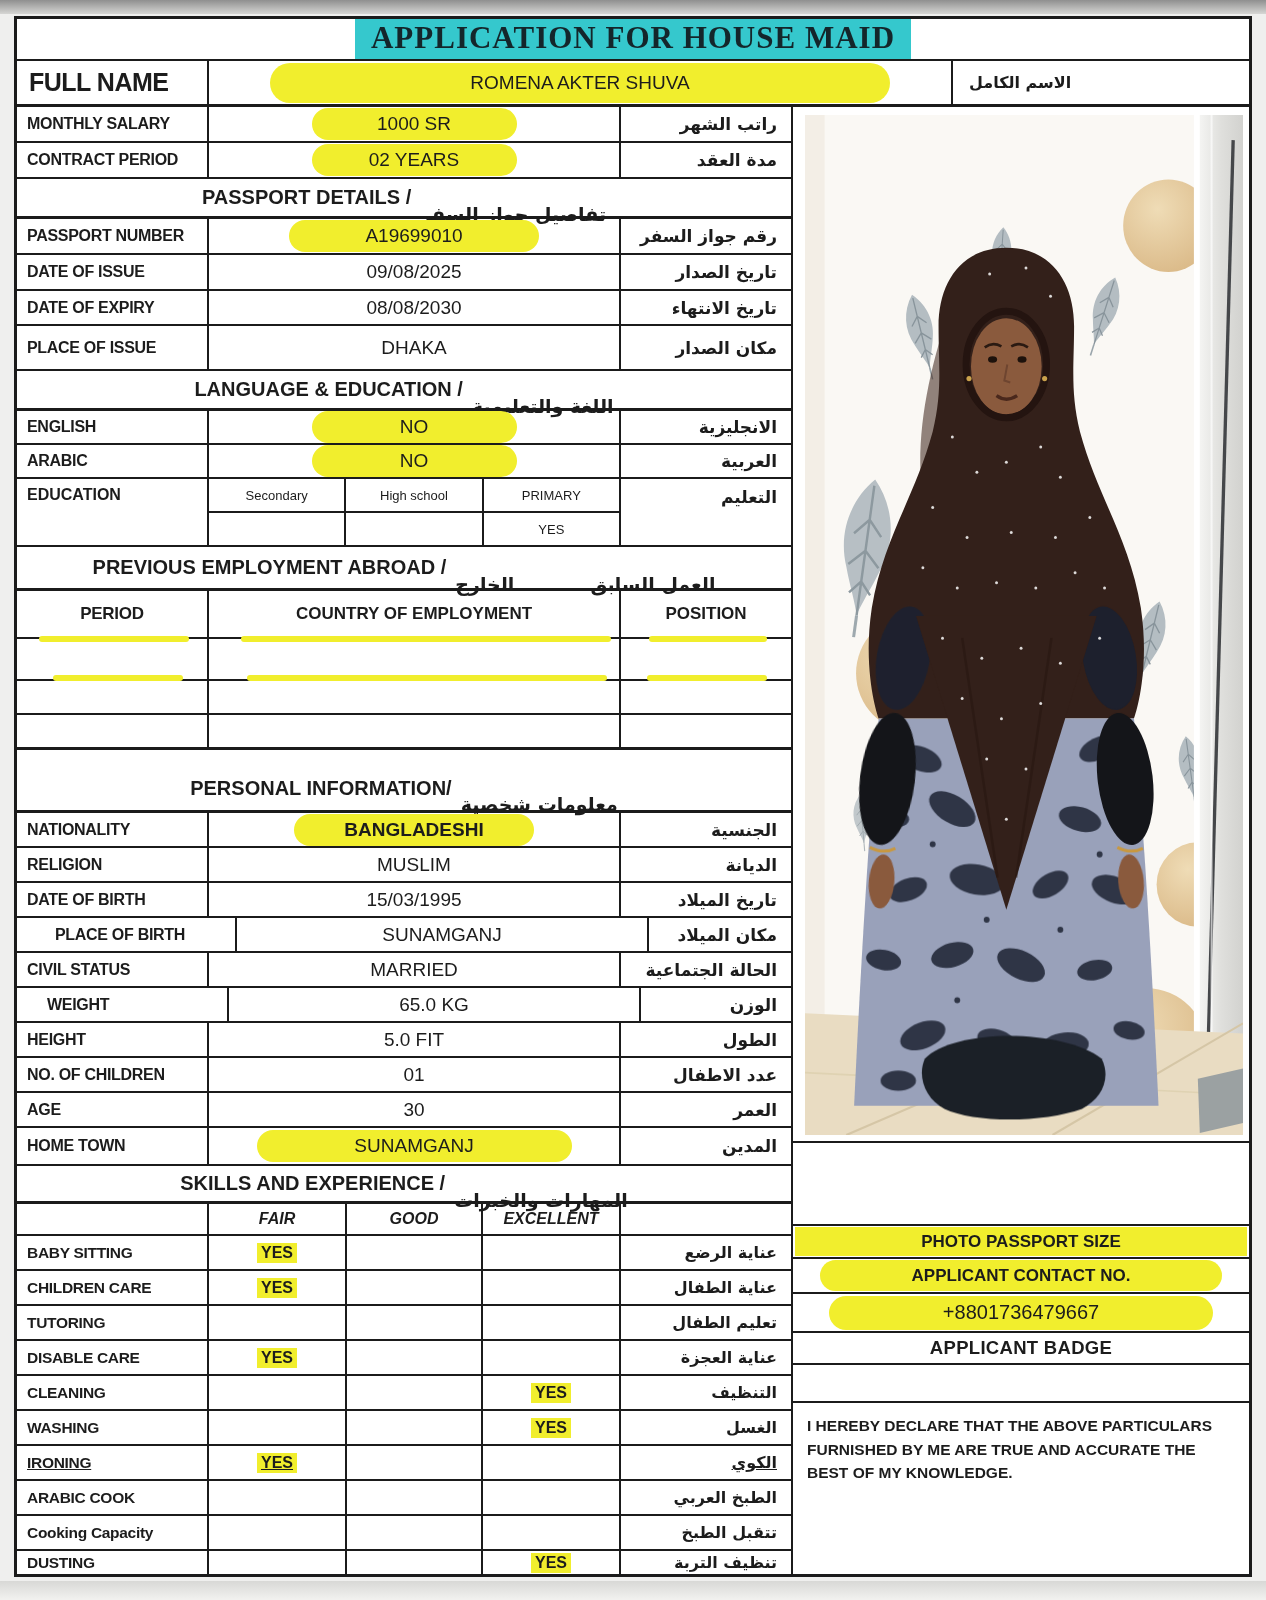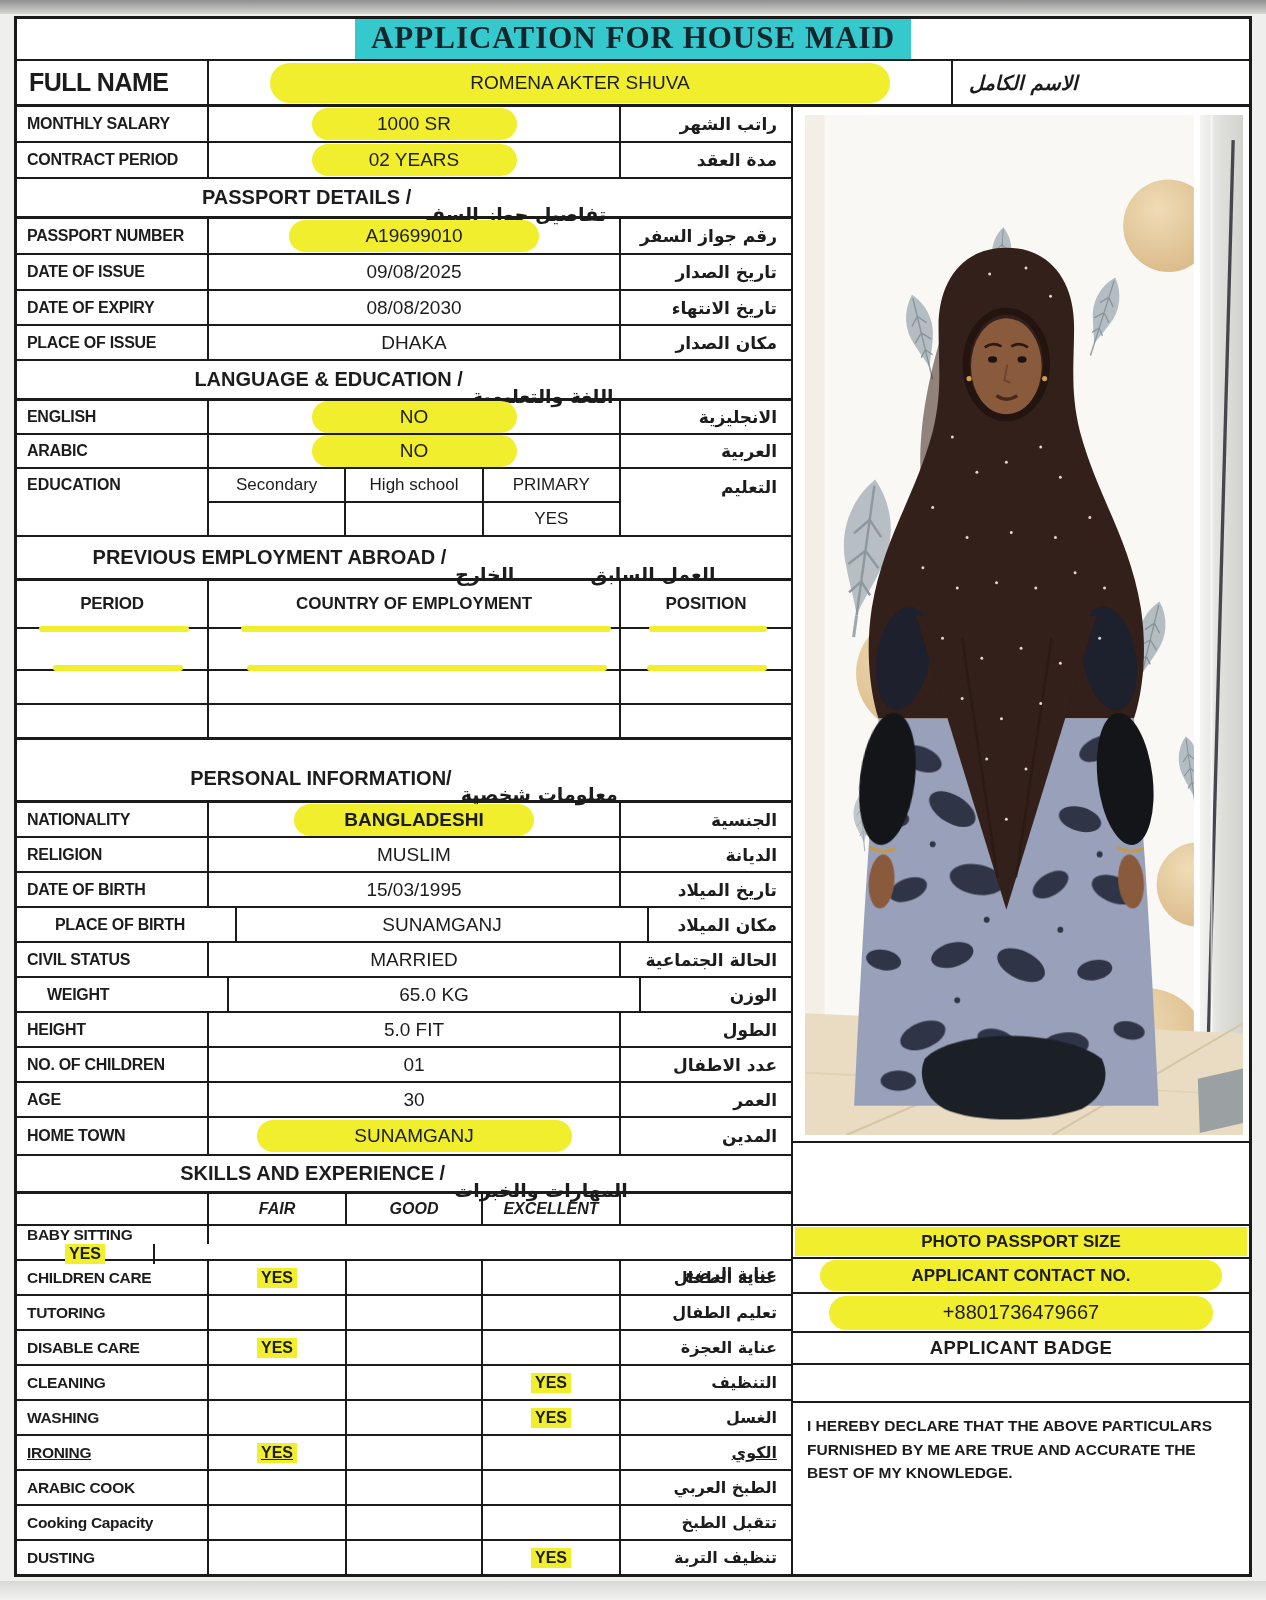--- a/index.html
+++ b/index.html
@@ -48,21 +48,21 @@
   .w200 { width:205px; } .w240 { width:250px; } .w230 { width:240px; }
   .w310 { width:315px; } .w620 { width:620px; height:40px; border-radius:20px; font-size:19px; }
 
   
   .edu-left { width:192px; border-right:2px solid #1b1b1b; padding:7px 0 0 10px;
     font-weight:700; font-size:16px; }
   .edu-mid { width:412px; border-right:2px solid #1b1b1b; display:flex; flex-direction:column; }
   .edu-r1 { height:34px; display:flex; border-bottom:2px solid #1b1b1b; }
   .edu-r2 { flex:1; display:flex; }
   .edu-c { width:138px; border-right:2px solid #1b1b1b; display:flex; align-items:center;
-    justify-content:center; font-size:17px; }
+    justify-content:center; font-size:13px; }
   .edu-c:last-child { width:136px; border-right:none; }
   .edu-ar { flex:1; display:flex; justify-content:flex-end; padding:8px 14px 0 0; }
 
   
   .emp-head .c-val, .emp-head .c-label { font-weight:700; font-size:17px; justify-content:center; padding-left:0; }
   .emp-pos { flex:1; display:flex; align-items:center; justify-content:center; font-weight:700; font-size:17px; }
   .streak { position:absolute; background:#f1ee2d; height:6px; border-radius:3px; }
 
   
   .sk-c { width:138px; border-right:2px solid #1b1b1b; display:flex; align-items:center; justify-content:center; }
@@ -102,21 +102,21 @@
     <div class="title-row">
       <span class="title-band" style="background:#35c8cd;">APPLICATION FOR HOUSE MAID</span>
     </div>
 
     <div class="fullname-row">
       <div class="fn-label">FULL NAME</div>
       <div class="fn-value">
         <span class="pill w620">ROMENA AKTER SHUVA</span>
       </div>
       <div class="fn-ar">
-        <span class="ar" style="font-size:20px;font-style:italic;">الاسم الكامل</span>
+        <span class="ar" style="font-size:16px;">الاسم الكامل</span>
       </div>
     </div>
 
     <div class="main">
 
       <div class="left-table">
 
         <div class="row" style="height:36px;">
           <div class="cell c-label">MONTHLY SALARY</div>
           <div class="cell c-val">
@@ -161,21 +161,21 @@
         </div>
 
         <div class="row" style="height:35px;">
           <div class="cell c-label">DATE OF EXPIRY</div>
           <div class="cell c-val">08/08/2030</div>
           <div class="cell c-ar">
             <span class="ar">تاريخ الانتهاء</span>
           </div>
         </div>
 
-        <div class="row" style="height:35px;">
+        <div class="row" style="height:45px;">
           <div class="cell c-label">PLACE OF ISSUE</div>
           <div class="cell c-val">DHAKA</div>
           <div class="cell c-ar">
             <span class="ar">مكان الصدار</span>
           </div>
         </div>
 
         <div class="sec" style="height:40px;">
           <span>LANGUAGE &amp; EDUCATION /</span>
           <span class="ar">اللغة والتعليمية</span>
@@ -352,21 +352,21 @@
         </div>
 
         <div class="row" style="height:32px;font-style:italic;">
           <div class="cell c-label"></div>
           <div class="cell sk-c sk-head">FAIR</div>
           <div class="cell sk-c sk-good sk-head">GOOD</div>
           <div class="cell sk-c sk-head">EXCELLENT</div>
           <div class="cell c-ar sk-ar"></div>
         </div>
 
-        <div class="row" style="height:35px;flex-direction:column;">
+        <div class="row" style="height:35px;">
           <div class="cell c-label sk-label">BABY SITTING</div>
           <div class="cell sk-c">
               <span class="yes">YES</span>
             </div>
           <div class="cell sk-c sk-good"></div>
           <div class="cell sk-c"></div>
           <div class="cell c-ar sk-ar">
               <span class="ar">عناية الرضع</span>
             </div>
         </div>

